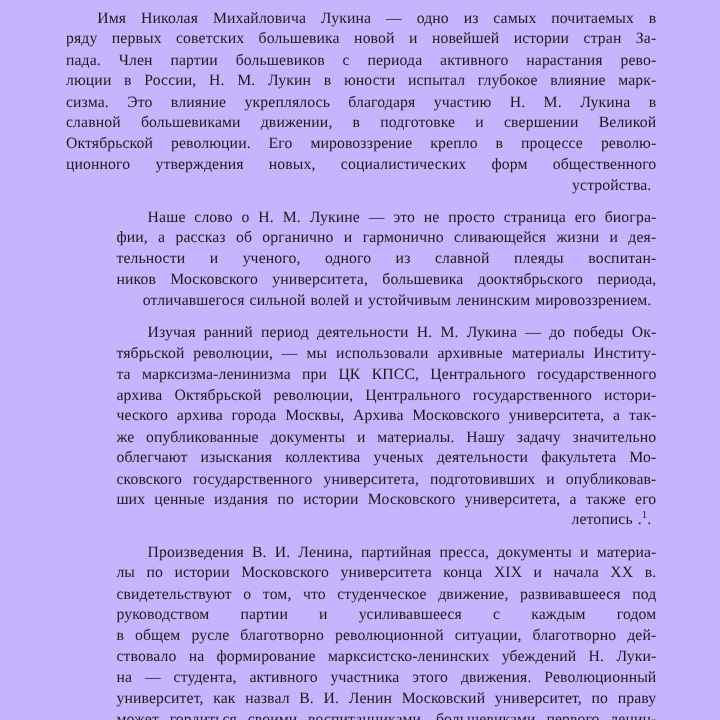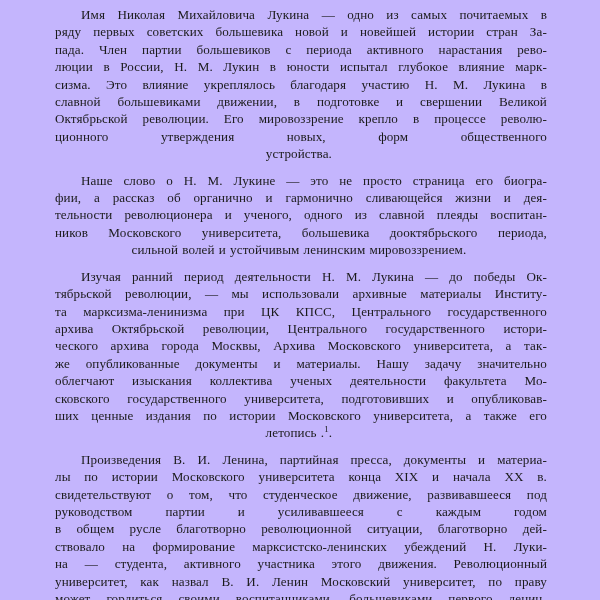--- a/index.html
+++ b/index.html
@@ -25,41 +25,42 @@
     position: absolute;
     left: 55px;
     top: 6px;
     width: 492px;
   }
   .para {
     margin: 0;
   }
   .para + .para {
     margin-top: 9px;
+    margin-left: 42px;
   }
   .line {
     display: flex;
     width: 100%;
     font-size: 13.1px;
     line-height: 17.4px;
     color: #1b1b1b;
     white-space: pre;
     letter-spacing: 0.1px;
     -webkit-font-smoothing: none;
   }
   
   .line.just {
     justify-content: space-between;
   }
   .line.just > .w {
     flex: 0 0 auto;
   }
   
   .line.last {
-    justify-content: center;
+    justify-content: flex-end;
   }
   .line.last > .w {
     margin-right: 4.2px;
   }
   .line.indent {
     text-indent: 0;
   }
   .line.indent > .w:first-child {
     margin-left: 26px;
   }
@@ -78,29 +79,29 @@
 <div id="page">
   <div id="textblock">
       <div class="para">
         <div class="line just indent"><span class="w">Имя</span><span class="w">Николая</span><span class="w">Михайловича</span><span class="w">Лукина</span><span class="w">—</span><span class="w">одно</span><span class="w">из</span><span class="w">самых</span><span class="w">почитаемых</span><span class="w">в</span></div>
         <div class="line just"><span class="w">ряду</span><span class="w">первых</span><span class="w">советских</span><span class="w">большевика</span><span class="w">новой</span><span class="w">и</span><span class="w">новейшей</span><span class="w">истории</span><span class="w">стран</span><span class="w">За-</span></div>
         <div class="line just"><span class="w">пада.</span><span class="w">Член</span><span class="w">партии</span><span class="w">большевиков</span><span class="w">с</span><span class="w">периода</span><span class="w">активного</span><span class="w">нарастания</span><span class="w">рево-</span></div>
         <div class="line just"><span class="w">люции</span><span class="w">в</span><span class="w">России,</span><span class="w">Н.</span><span class="w">М.</span><span class="w">Лукин</span><span class="w">в</span><span class="w">юности</span><span class="w">испытал</span><span class="w">глубокое</span><span class="w">влияние</span><span class="w">марк-</span></div>
         <div class="line just"><span class="w">сизма.</span><span class="w">Это</span><span class="w">влияние</span><span class="w">укреплялось</span><span class="w">благодаря</span><span class="w">участию</span><span class="w">Н.</span><span class="w">М.</span><span class="w">Лукина</span><span class="w">в</span></div>
         <div class="line just"><span class="w">славной</span><span class="w">большевиками</span><span class="w">движении,</span><span class="w">в</span><span class="w">подготовке</span><span class="w">и</span><span class="w">свершении</span><span class="w">Великой</span></div>
         <div class="line just"><span class="w">Октябрьской</span><span class="w">революции.</span><span class="w">Его</span><span class="w">мировоззрение</span><span class="w">крепло</span><span class="w">в</span><span class="w">процессе</span><span class="w">револю-</span></div>
-        <div class="line just"><span class="w">ционного</span><span class="w">утверждения</span><span class="w">новых,</span><span class="w">форм</span><span class="w">общественного</span></div>
+        <div class="line just"><span class="w">ционного</span><span class="w">утверждения</span><span class="w">новых,</span><span class="w">социалистических</span><span class="w">форм</span><span class="w">общественного</span></div>
         <div class="line last"><span class="w">устройства.</span></div>
       </div>
       <div class="para">
         <div class="line just indent"><span class="w">Наше</span><span class="w">слово</span><span class="w">о</span><span class="w">Н.</span><span class="w">М.</span><span class="w">Лукине</span><span class="w">—</span><span class="w">это</span><span class="w">не</span><span class="w">просто</span><span class="w">страница</span><span class="w">его</span><span class="w">биогра-</span></div>
         <div class="line just"><span class="w">фии,</span><span class="w">а</span><span class="w">рассказ</span><span class="w">об</span><span class="w">органично</span><span class="w">и</span><span class="w">гармонично</span><span class="w">сливающейся</span><span class="w">жизни</span><span class="w">и</span><span class="w">дея-</span></div>
-        <div class="line just"><span class="w">тельности</span><span class="w">революционера</span><span class="w">и</span><span class="w">ученого,</span><span class="w">одного</span><span class="w">из</span><span class="w">славной</span><span class="w">плеяды</span><span class="w">воспитан-</span></div>
+        <div class="line just"><span class="w">тельности</span><span class="w">и</span><span class="w">ученого,</span><span class="w">одного</span><span class="w">из</span><span class="w">славной</span><span class="w">плеяды</span><span class="w">воспитан-</span></div>
         <div class="line just"><span class="w">ников</span><span class="w">Московского</span><span class="w">университета,</span><span class="w">большевика</span><span class="w">дооктябрьского</span><span class="w">периода,</span></div>
-        <div class="line last"><span class="w">сильной</span><span class="w">волей</span><span class="w">и</span><span class="w">устойчивым</span><span class="w">ленинским</span><span class="w">мировоззрением.</span></div>
+        <div class="line last"><span class="w">отличавшегося</span><span class="w">сильной</span><span class="w">волей</span><span class="w">и</span><span class="w">устойчивым</span><span class="w">ленинским</span><span class="w">мировоззрением.</span></div>
       </div>
       <div class="para">
         <div class="line just indent"><span class="w">Изучая</span><span class="w">ранний</span><span class="w">период</span><span class="w">деятельности</span><span class="w">Н.</span><span class="w">М.</span><span class="w">Лукина</span><span class="w">—</span><span class="w">до</span><span class="w">победы</span><span class="w">Ок-</span></div>
         <div class="line just"><span class="w">тябрьской</span><span class="w">революции,</span><span class="w">—</span><span class="w">мы</span><span class="w">использовали</span><span class="w">архивные</span><span class="w">материалы</span><span class="w">Институ-</span></div>
         <div class="line just"><span class="w">та</span><span class="w">марксизма-ленинизма</span><span class="w">при</span><span class="w">ЦК</span><span class="w">КПСС,</span><span class="w">Центрального</span><span class="w">государственного</span></div>
         <div class="line just"><span class="w">архива</span><span class="w">Октябрьской</span><span class="w">революции,</span><span class="w">Центрального</span><span class="w">государственного</span><span class="w">истори-</span></div>
         <div class="line just"><span class="w">ческого</span><span class="w">архива</span><span class="w">города</span><span class="w">Москвы,</span><span class="w">Архива</span><span class="w">Московского</span><span class="w">университета,</span><span class="w">а</span><span class="w">так-</span></div>
         <div class="line just"><span class="w">же</span><span class="w">опубликованные</span><span class="w">документы</span><span class="w">и</span><span class="w">материалы.</span><span class="w">Нашу</span><span class="w">задачу</span><span class="w">значительно</span></div>
         <div class="line just"><span class="w">облегчают</span><span class="w">изыскания</span><span class="w">коллектива</span><span class="w">ученых</span><span class="w">деятельности</span><span class="w">факультета</span><span class="w">Мо-</span></div>
         <div class="line just"><span class="w">сковского</span><span class="w">государственного</span><span class="w">университета,</span><span class="w">подготовивших</span><span class="w">и</span><span class="w">опубликовав-</span></div>

